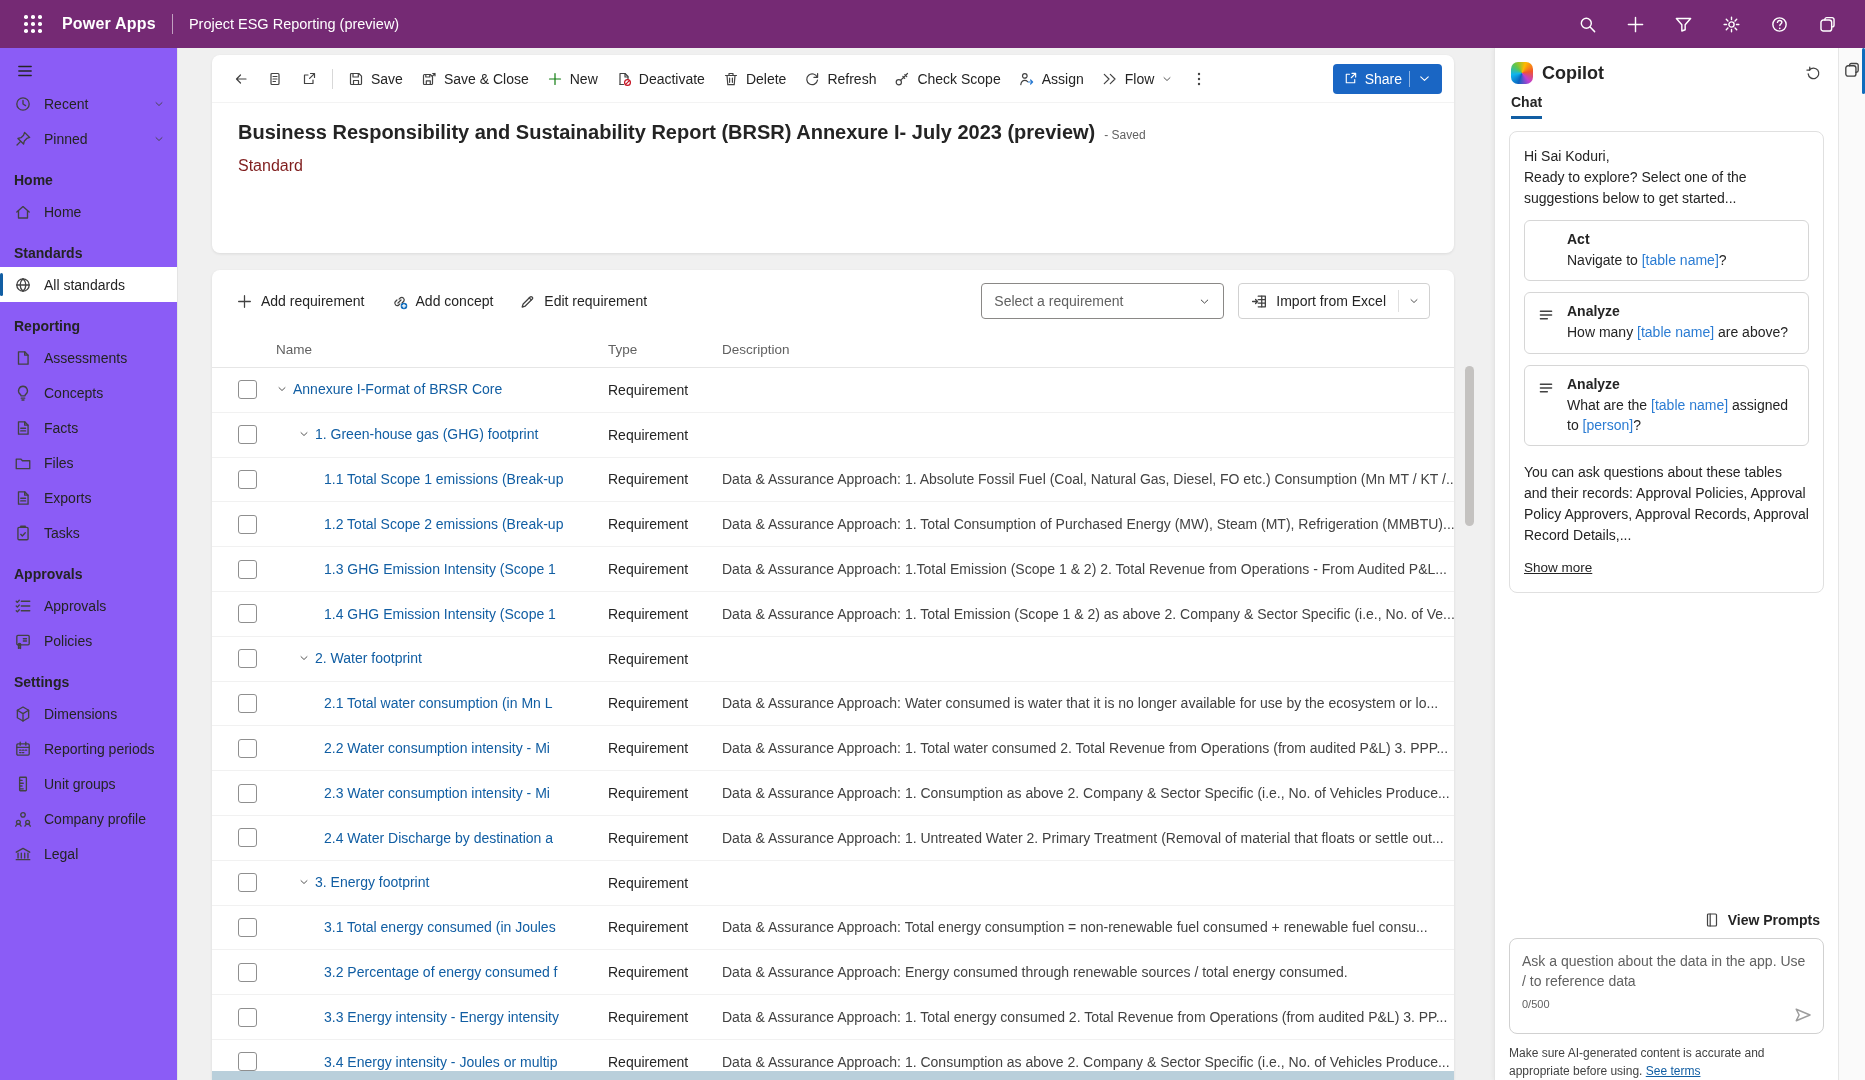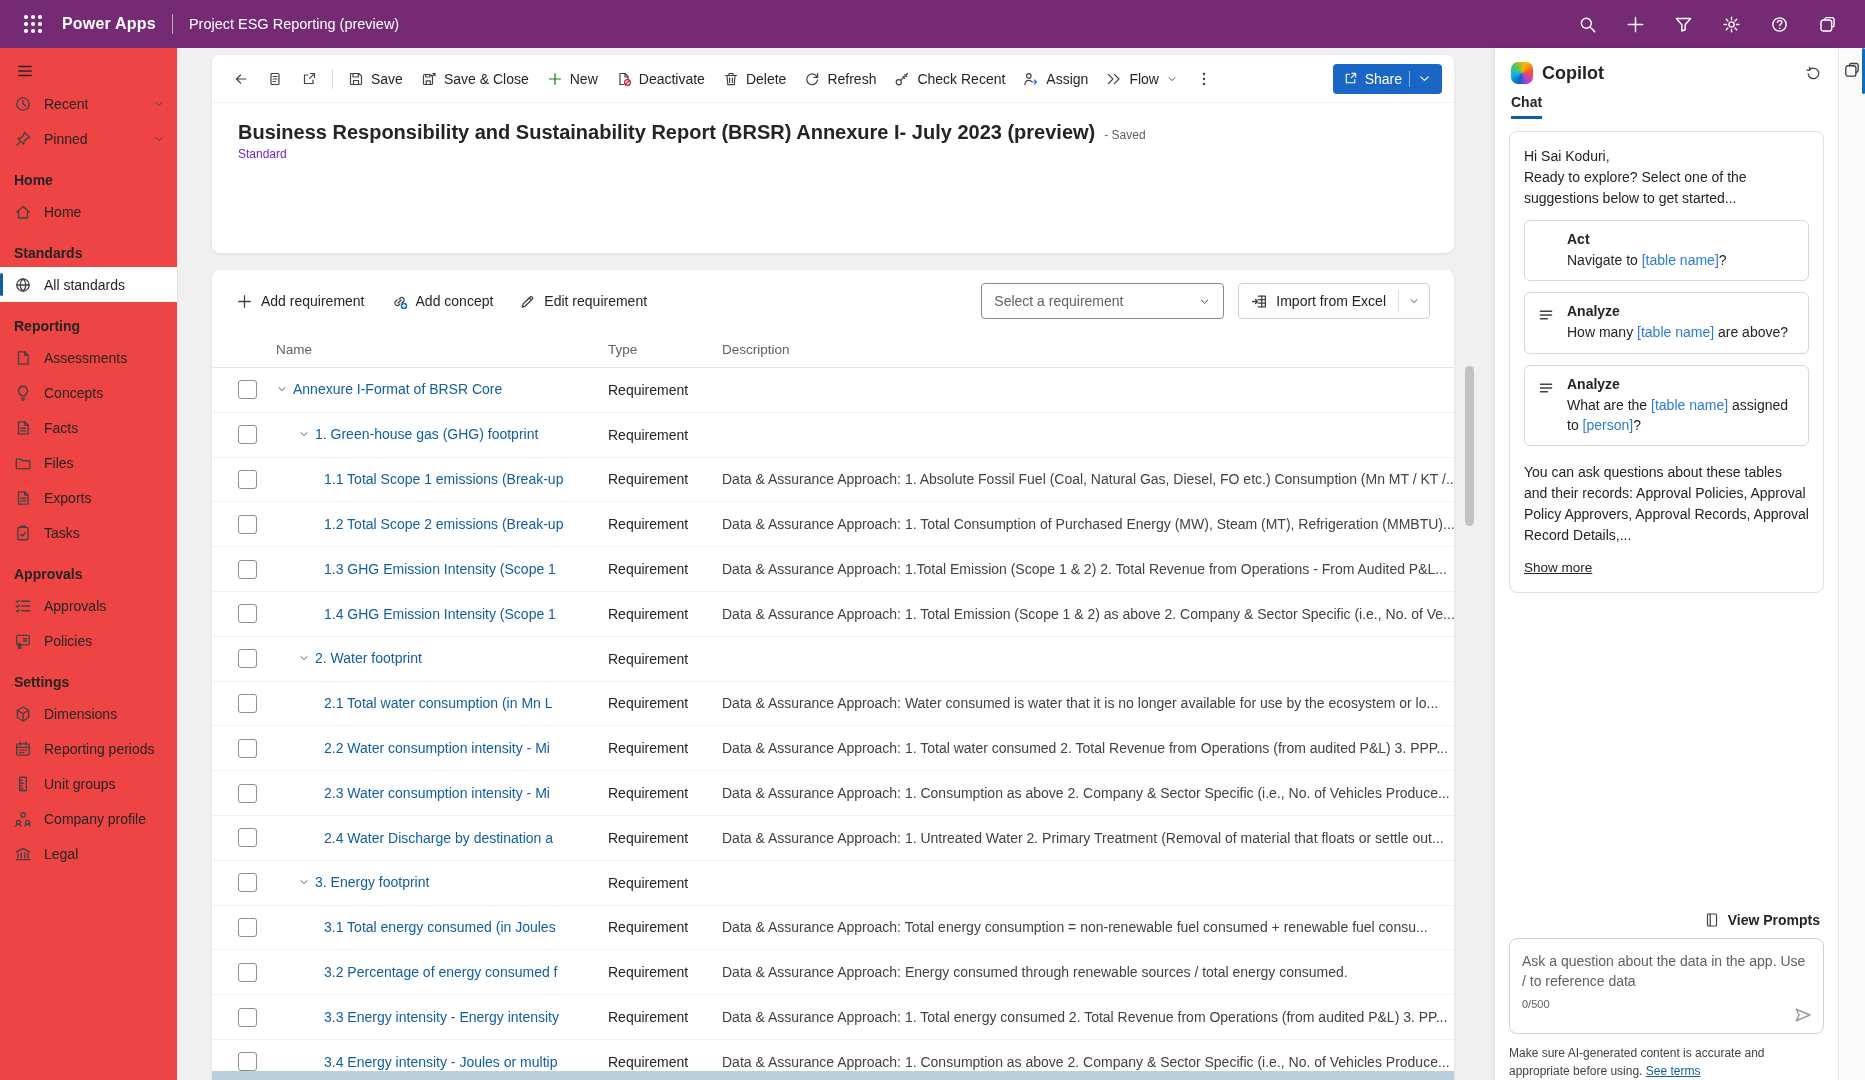--- a/index.html
+++ b/index.html
@@ -12,21 +12,21 @@
   .waffle { width:30px; height:30px; display:grid; grid-template-columns:repeat(3,4px); grid-template-rows:repeat(3,4px); gap:3px; align-content:center; justify-content:center; margin-right:14px; cursor:pointer; }
   .waffle i { width:3.5px; height:3.5px; background:#fff; border-radius:50%; }
   .tb-app { font-size:16px; font-weight:700; letter-spacing:.2px; }
   .tb-sep { width:1px; height:20px; background:rgba(255,255,255,.55); margin:0 16px; }
   .tb-env { font-size:14.5px; font-weight:400; }
   .tb-right { margin-left:auto; display:flex; align-items:center; gap:8px; }
   .tb-ic { width:40px; height:40px; display:flex; align-items:center; justify-content:center; color:#fff; cursor:pointer; border-radius:4px; }
   .tb-ic svg { width:19px; height:19px; }
 
   
-  .sidebar { position:absolute; left:0; top:48px; width:178px; height:1032px; background:#ef4444; border-right:1px solid #e4e4e4; overflow:hidden; }
+  .sidebar { position:absolute; left:0; top:48px; width:178px; height:1032px; background:#8b5cf6; border-right:1px solid #e4e4e4; overflow:hidden; }
   .burger { padding:14px 16px 6px; color:#242424; cursor:pointer; width:48px; }
   .burger svg { width:18px; height:18px; }
   .nav-group { font-size:14px; font-weight:700; color:#242424; padding:16px 14px 6px; }
   .nav-item { display:flex; align-items:center; height:35px; padding:0 12px 0 14px; font-size:14px; color:#242424; cursor:pointer; position:relative; }
   .nav-item .ni-ic { width:18px; height:18px; color:#424242; margin-right:12px; flex:0 0 auto; }
   .nav-item .ni-ic svg { width:18px; height:18px; }
   .nav-item .ni-chev { margin-left:auto; color:#424242; }
   .nav-item .ni-chev svg { width:12px; height:12px; }
   .nav-item.sel { background:#ffffff; }
   .nav-item.sel::before { content:""; position:absolute; left:0; top:6px; bottom:6px; width:3px; border-radius:2px; background:#115ea3; }
@@ -47,21 +47,21 @@
   .tbtn .chev svg { width:12px; height:12px; }
   .tb-div { width:1px; height:20px; background:#d8d8d8; margin:0 6px; }
   .share-btn { margin-left:auto; display:flex; align-items:center; height:30px; background:#1a66c4; color:#fff; border:none; border-radius:4px; padding:0 10px; font-size:14px; font-family:inherit; cursor:pointer; gap:7px; }
   .share-btn .sdiv { width:1px; height:16px; background:rgba(255,255,255,.5); }
   .share-btn svg { width:15px; height:15px; }
 
   
   .titleblock { padding:18px 26px 0; }
   .rec-title { font-size:20px; font-weight:700; color:#242424; display:inline; }
   .rec-saved { font-size:12px; color:#616161; margin-left:9px; font-weight:400; }
-  .rec-sub { font-size:12px; color:#6d28d9; margin-top:3px; }
+  .rec-sub { font-size:16px; color:#7f1d1d; margin-top:13px; }
   .tabs { display:flex; gap:30px; padding:0 26px; margin-top:13px; align-items:flex-end; }
   .tab { font-size:14px; color:#424242; padding-bottom:11px; cursor:pointer; display:flex; gap:6px; align-items:center; }
   .tab.active { font-weight:700; color:#242424; border-bottom:3px solid #115ea3; padding-bottom:8px; }
   .tab .chev { color:#424242; } .tab .chev svg { width:12px; height:12px; }
 
   
   .actionbar { display:flex; align-items:center; height:62px; padding:0 24px; }
   .abtn { display:flex; align-items:center; gap:8px; font-size:14px; color:#242424; margin-right:26px; cursor:pointer; background:none; border:none; font-family:inherit; }
   .abtn .ic { width:17px; height:17px; color:#424242; } .abtn .ic svg { width:17px; height:17px; }
   .sel-req { margin-left:auto; width:243px; height:36px; border:1px solid #8a8886; border-radius:4px; display:flex; align-items:center; padding:0 12px; font-size:14px; color:#616161; cursor:pointer; background:#fff; }
@@ -445,21 +445,21 @@
           </span>
           <span>Refresh</span>
         </button>
         <button class="tbtn">
           <span class="ic">
             <svg viewBox="0 0 16 16" fill="none" stroke="currentColor" stroke-width="1.2" stroke-linecap="round" stroke-linejoin="round">
               <circle cx="4.8" cy="11.2" r="2.6"></circle>
               <path d="M6.8 9.2 13.5 2.5M10.8 3.6l1.9 1.9M8.9 5.5l1.8 1.8"></path>
             </svg>
           </span>
-          <span>Check Recent</span>
+          <span>Check Scope</span>
         </button>
         <button class="tbtn">
           <span class="ic">
             <svg viewBox="0 0 16 16" fill="none" stroke="currentColor" stroke-width="1.2" stroke-linecap="round" stroke-linejoin="round">
               <circle cx="5.8" cy="4.9" r="2.3"></circle>
               <path d="M1.8 13.6c.4-2.8 2-4.2 4-4.2 1.1 0 2 .4 2.8 1.2"></path>
               <path d="M9.3 11h4.2M11.6 9l2 2-2 2" stroke="#2b7cd3"></path>
             </svg>
           </span>
           <span>Assign</span>

